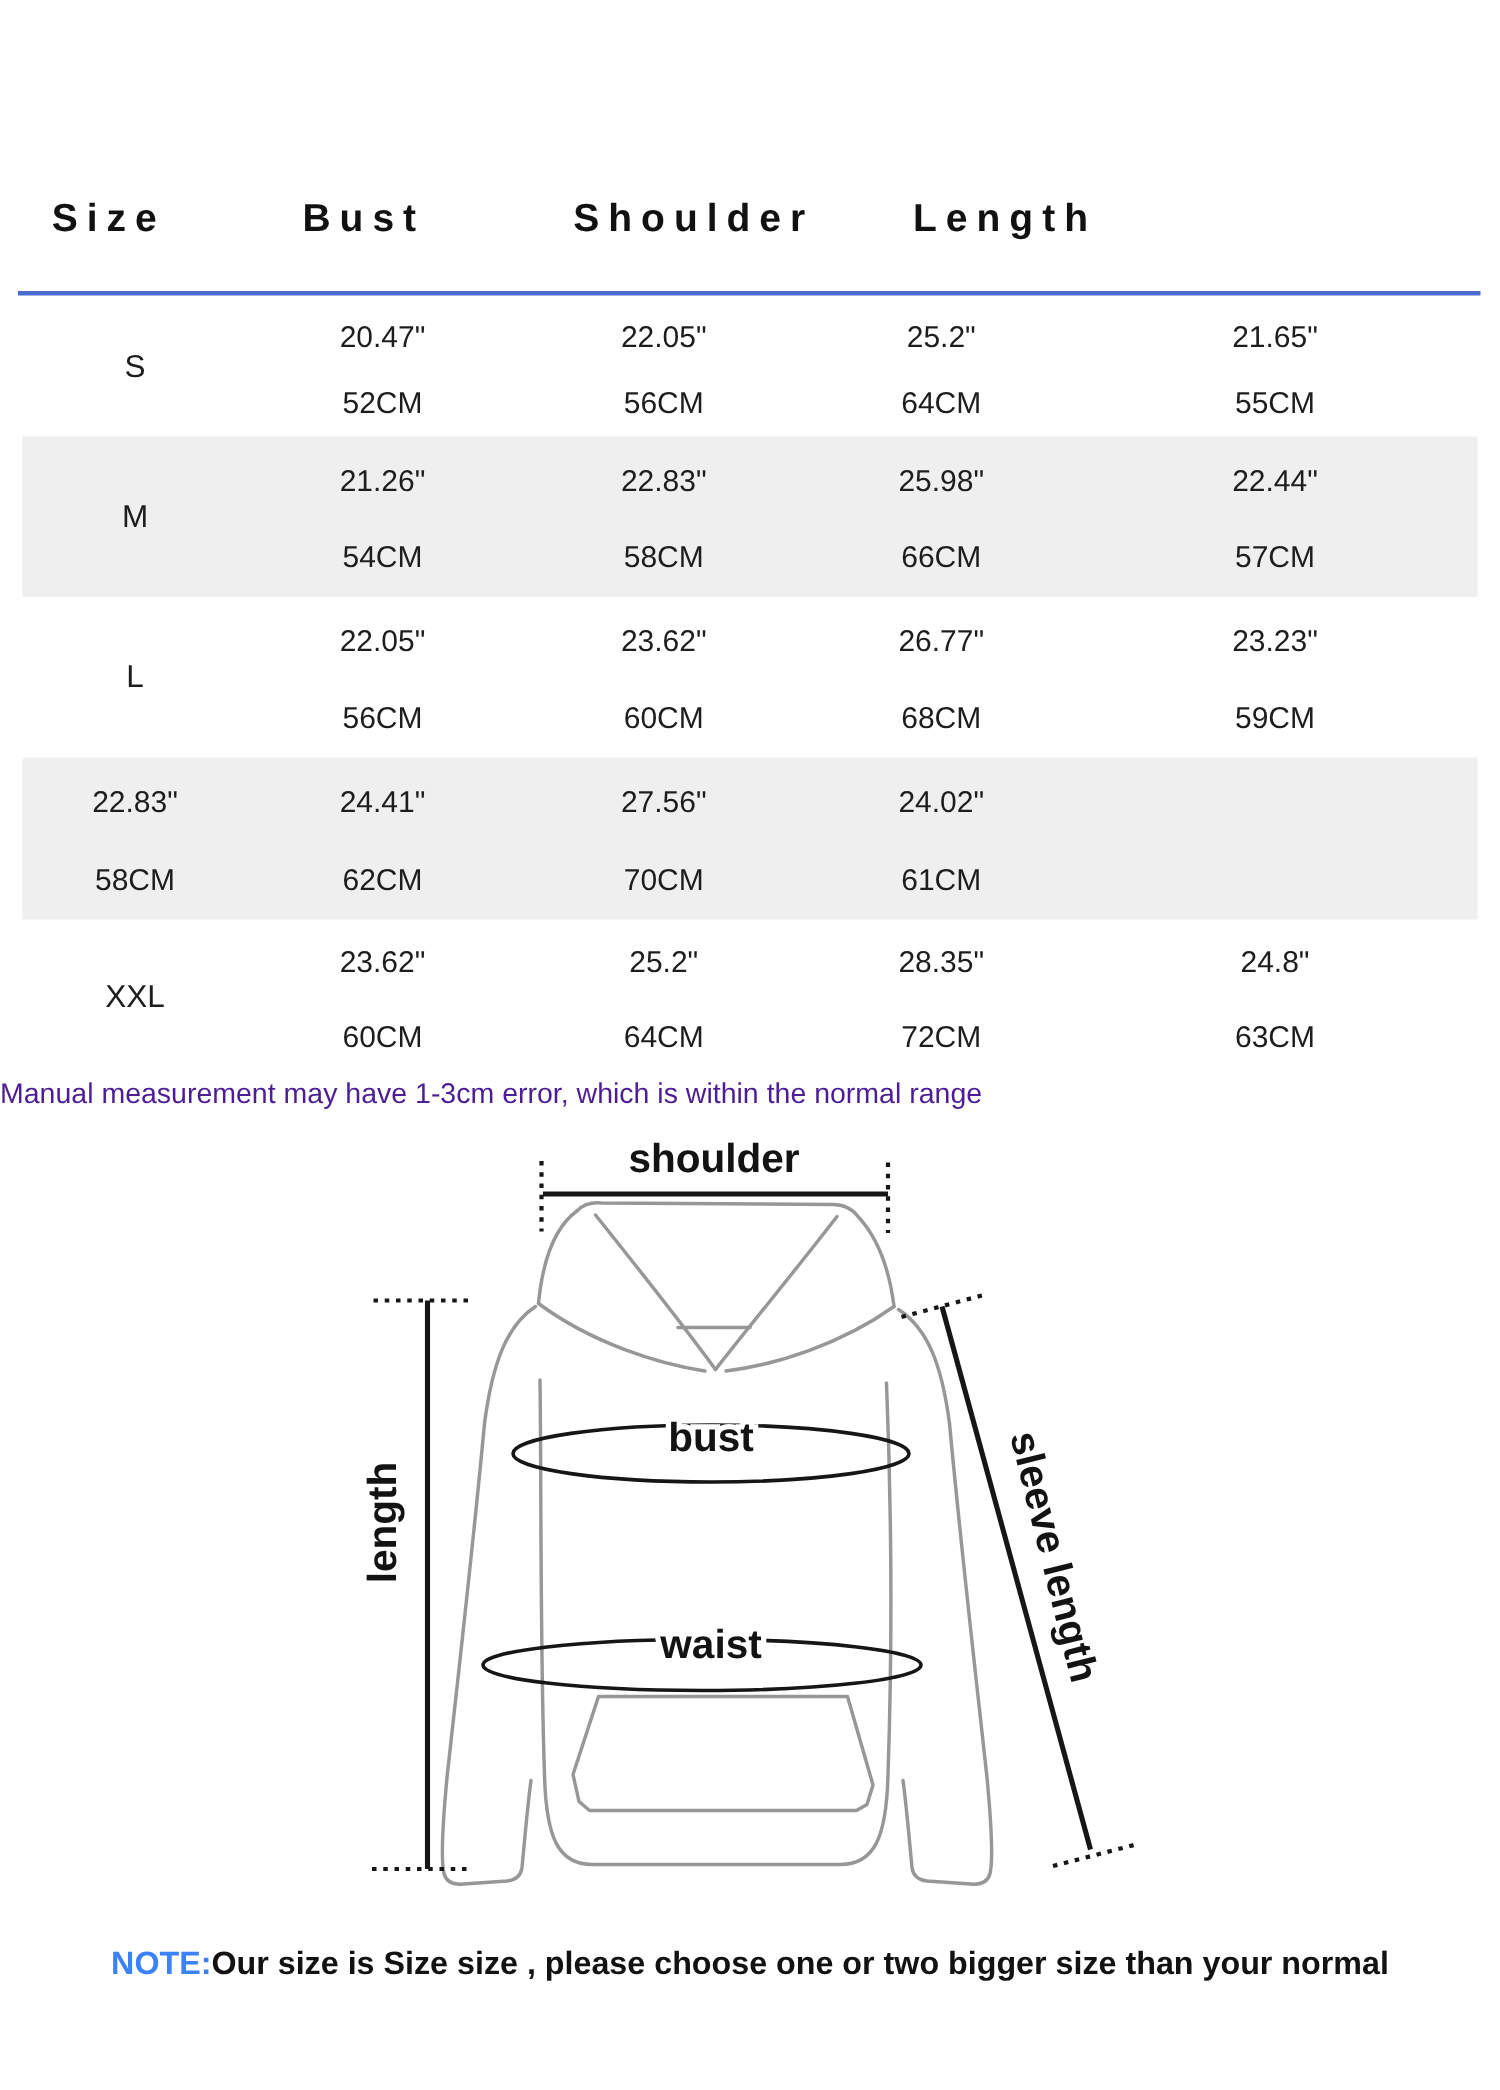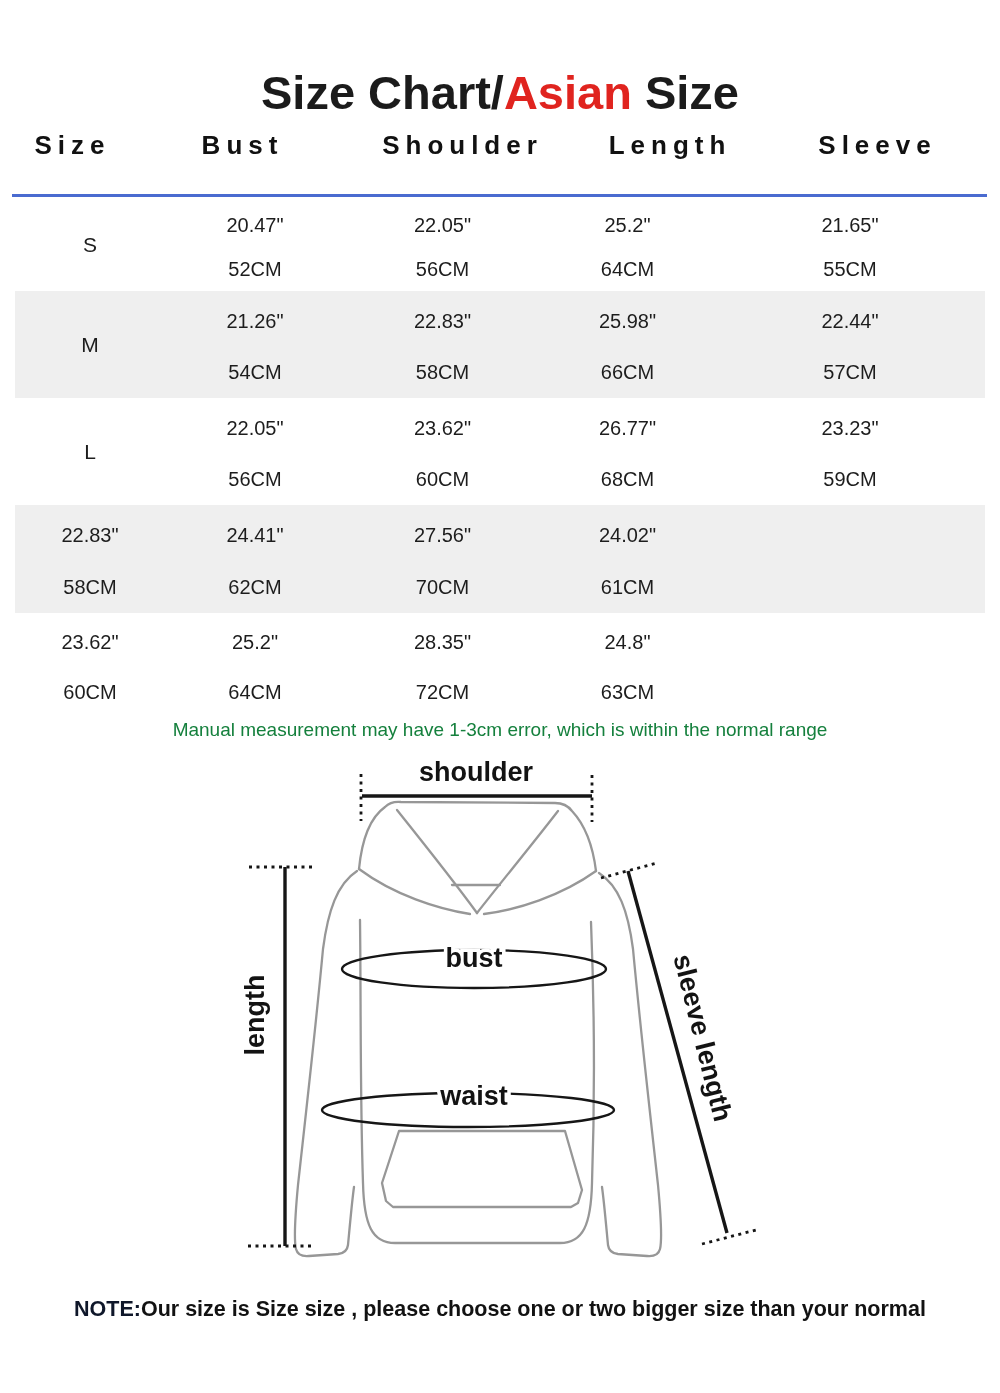--- a/index.html
+++ b/index.html
@@ -27,51 +27,49 @@
   .t-row{
     position:relative;display:grid;grid-template-columns:180px 150px 225px 145px 1fr;
   }
   .t-row.h93{height:93px;}.t-row.h107{height:107px;}.t-row.h108{height:108px;}.t-row.h104{height:104px;}
   .shade{position:absolute;top:0;bottom:0;left:15px;right:15px;background:#efefef;}
   .cell{position:relative;display:grid;grid-template-rows:1fr 1fr;align-items:center;
         justify-items:center;padding-top:5px;font-size:20px;color:#1d1d1d;}
   .cell.size{display:flex;align-items:center;justify-content:center;font-size:21px;padding-top:0;}
   
   .footnote{
-    position:absolute;top:719px;left:0;width:100%;margin:0;text-align:center;
-    font-size:19px;color:#15803d;
+    position:absolute;top:719px;left:0;width:100%;margin:0;
+    font-size:19px;color:#4c1d95;
   }
   
   .diagram{position:absolute;top:735px;left:0;}
   .garment{fill:none;stroke:#979797;stroke-width:2.3;stroke-linecap:round;stroke-linejoin:round;}
   .measure{fill:none;stroke:#161616;stroke-width:3.4;stroke-linecap:butt;}
   .mdot{fill:none;stroke:#161616;stroke-width:2.8;stroke-dasharray:3 4.5;}
   .mell{fill:none;stroke:#161616;stroke-width:2.4;}
   .dlabel{font-family:"Liberation Sans",sans-serif;font-size:27px;font-weight:600;fill:#131313;}
   .dlabel.over{paint-order:stroke;stroke:#ffffff;stroke-width:7px;}
   
   .note{
     position:absolute;top:1294px;left:0;width:100%;margin:0;text-align:center;
     font-size:21.5px;font-weight:700;line-height:31px;color:#121212;
   }
-  .note .red{color:#0f172a;}
+  .note .red{color:#3b82f6;}
 </style>
 </head>
 <body>
 
 <div class="canvas">
 
-  <h1 class="title"><span>Size Chart/</span><span class="accent">Asian</span><span> Size</span></h1>
 
   <div class="hdr">
     <span>Size</span>
     <span>Bust</span>
     <span>Shoulder</span>
     <span>Length</span>
-    <span>Sleeve</span>
   </div>
 
   <div class="divider"></div>
 
   <div class="rows">
 
     <div class="t-row h93">
       <div class="cell size">S</div>
       <div class="cell">
           <span>20.47"</span>
@@ -146,20 +144,21 @@
           <span>27.56"</span>
           <span>70CM</span>
         </div>
       <div class="cell">
           <span>24.02"</span>
           <span>61CM</span>
         </div>
     </div>
 
     <div class="t-row h104">
+      <div class="cell size">XXL</div>
       <div class="cell">
           <span>23.62"</span>
           <span>60CM</span>
         </div>
       <div class="cell">
           <span>25.2"</span>
           <span>64CM</span>
         </div>
       <div class="cell">
           <span>28.35"</span>

